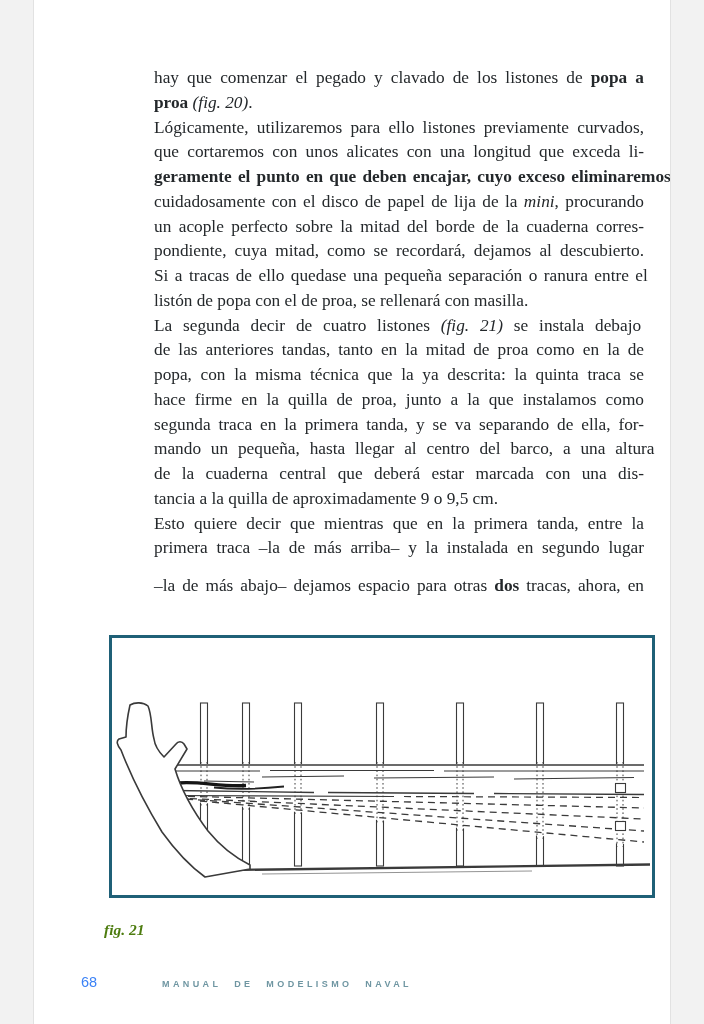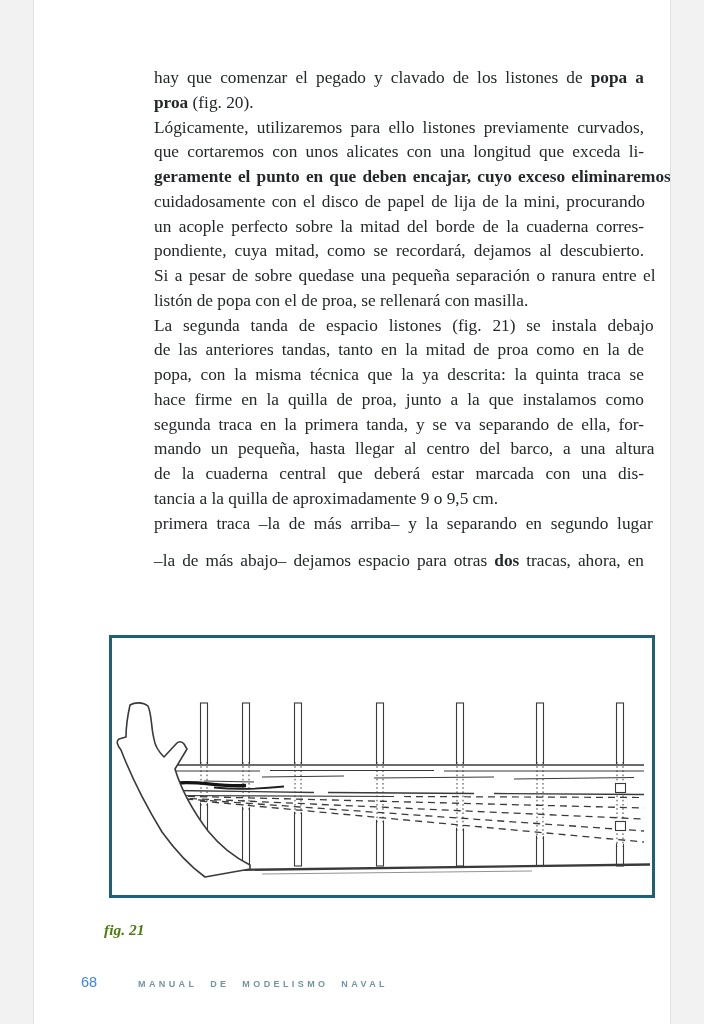--- a/index.html
+++ b/index.html
@@ -20,21 +20,21 @@
     width:490px;
   }
   .line{
     height:24.75px;
     font-size:17.3px;
     line-height:24.75px;
     white-space:nowrap;
   }
   .measure{display:inline-block;white-space:nowrap;}
   .measure .b{font-weight:bold;}
-  .measure .i{}
+  .measure .i{font-style:italic;}
   
   .figure-box{
     position:absolute;
     left:75px;top:635px;
     width:540px;height:257px;
     background:#ffffff;
     border:3px solid #1f6077;
   }
   .figure-box svg{display:block;}
   .figure-caption{
@@ -48,21 +48,21 @@
   
   .page-number{
     position:absolute;
     left:47px;top:974px;
     font-family:"Liberation Sans", sans-serif;
     font-size:14.5px;
     color:#3b82f6;
   }
   .footer-title{
     position:absolute;
-    left:104px;top:979px;
+    left:128px;top:979px;
     font-family:"Liberation Sans", sans-serif;
     font-size:9px;
     font-weight:bold;
     letter-spacing:3.4px;
     word-spacing:7px;
     color:#6f96a2;
   }
 </style>
 </head>
 <body>
@@ -71,31 +71,32 @@
 
   <div class="text-block" id="text-block">
       <div class="line"><span class="measure" style="word-spacing: 3.79948px;"><span>hay que comenzar el pegado y clavado de los listones de </span><span class="b">popa a</span></span></div>
       <div class="line"><span class="measure"><span class="b">proa</span><span> </span><span class="i">(fig. 20)</span><span>.</span></span></div>
       <div class="line"><span class="measure" style="word-spacing: 3.92708px;"><span>Lógicamente, utilizaremos para ello listones previamente curvados,</span></span></div>
       <div class="line"><span class="measure" style="word-spacing: 3.9875px;"><span>que cortaremos con unos alicates con una longitud que exceda li-</span></span></div>
       <div class="line"><span class="measure" style="word-spacing: 1.84549px; font-weight: bold;"><span>geramente el punto en que deben encajar, cuyo exceso eliminaremos</span></span></div>
       <div class="line"><span class="measure" style="word-spacing: 2.05256px;"><span>cuidadosamente con el disco de papel de lija de la </span><span class="i">mini</span><span>, procurando</span></span></div>
       <div class="line"><span class="measure" style="word-spacing: 3.15057px;"><span>un acople perfecto sobre la mitad del borde de la cuaderna corres-</span></span></div>
       <div class="line"><span class="measure" style="word-spacing: 3.78711px;"><span>pondiente, cuya mitad, como se recordará, dejamos al descubierto.</span></span></div>
-      <div class="line"><span class="measure" style="word-spacing: 2.1276px;"><span>Si a pesar de sobre quedase una pequeña separación o ranura entre el</span></span></div>
+      <div class="line"><span class="measure" style="word-spacing: 2.1276px;"><span>Si a tracas de ello quedase una pequeña separación o ranura entre el</span></span></div>
       <div class="line"><span class="measure"><span>listón de popa con el de proa, se rellenará con masilla.</span></span></div>
-      <div class="line"><span class="measure" style="word-spacing: 6.52813px;"><span>La segunda tanda de espacio listones </span><span class="i">(fig. 21)</span><span> se instala debajo</span></span></div>
+      <div class="line"><span class="measure" style="word-spacing: 6.52813px;"><span>La segunda decir de cuatro listones </span><span class="i">(fig. 21)</span><span> se instala debajo</span></span></div>
       <div class="line"><span class="measure" style="word-spacing: 3.73317px;"><span>de las anteriores tandas, tanto en la mitad de proa como en la de</span></span></div>
       <div class="line"><span class="measure" style="word-spacing: 4.32552px;"><span>popa, con la misma técnica que la ya descrita: la quinta traca se</span></span></div>
       <div class="line"><span class="measure" style="word-spacing: 4.72266px;"><span>hace firme en la quilla de proa, junto a la que instalamos como</span></span></div>
       <div class="line"><span class="measure" style="word-spacing: 3.59635px;"><span>segunda traca en la primera tanda, y se va separando de ella, for-</span></span></div>
       <div class="line"><span class="measure" style="word-spacing: 5.50284px;"><span>mando un pequeña, hasta llegar al centro del barco, a una altura</span></span></div>
       <div class="line"><span class="measure" style="word-spacing: 7.06719px;"><span>de la cuaderna central que deberá estar marcada con una dis-</span></span></div>
       <div class="line"><span class="measure"><span>tancia a la quilla de aproximadamente 9 o 9,5 cm.</span></span></div>
-      <div class="line"><span class="measure" style="word-spacing: 4.45739px;"><span>primera traca –la de más arriba– y la separando en segundo lugar</span></span></div>
+      <div class="line"><span class="measure" style="word-spacing: 4.85085px;"><span>Esto quiere decir que mientras que en la primera tanda, entre la</span></span></div>
+      <div class="line"><span class="measure" style="word-spacing: 4.45739px;"><span>primera traca –la de más arriba– y la instalada en segundo lugar</span></span></div>
       <div class="line"><span class="measure" style="word-spacing: 2.70881px; margin-top: 13px;"><span>–la de más abajo– dejamos espacio para otras </span><span class="b">dos</span><span> tracas, ahora, en</span></span></div>
     </div>
 
   <div class="figure-box" style="border-color: rgb(31, 96, 119);">
     <svg id="fig-svg" width="540" height="257" viewBox="0 0 540 257" fill="none" stroke="#3a3a3a" stroke-width="1.2">
 
       <g id="g-frames">
           <rect x="88.5" y="65" width="7" height="163" fill="#ffffff" stroke="#3a3a3a" stroke-width="1.1"></rect>
           <rect x="130.5" y="65" width="7" height="163" fill="#ffffff" stroke="#3a3a3a" stroke-width="1.1"></rect>
           <rect x="182.5" y="65" width="7" height="163" fill="#ffffff" stroke="#3a3a3a" stroke-width="1.1"></rect>

